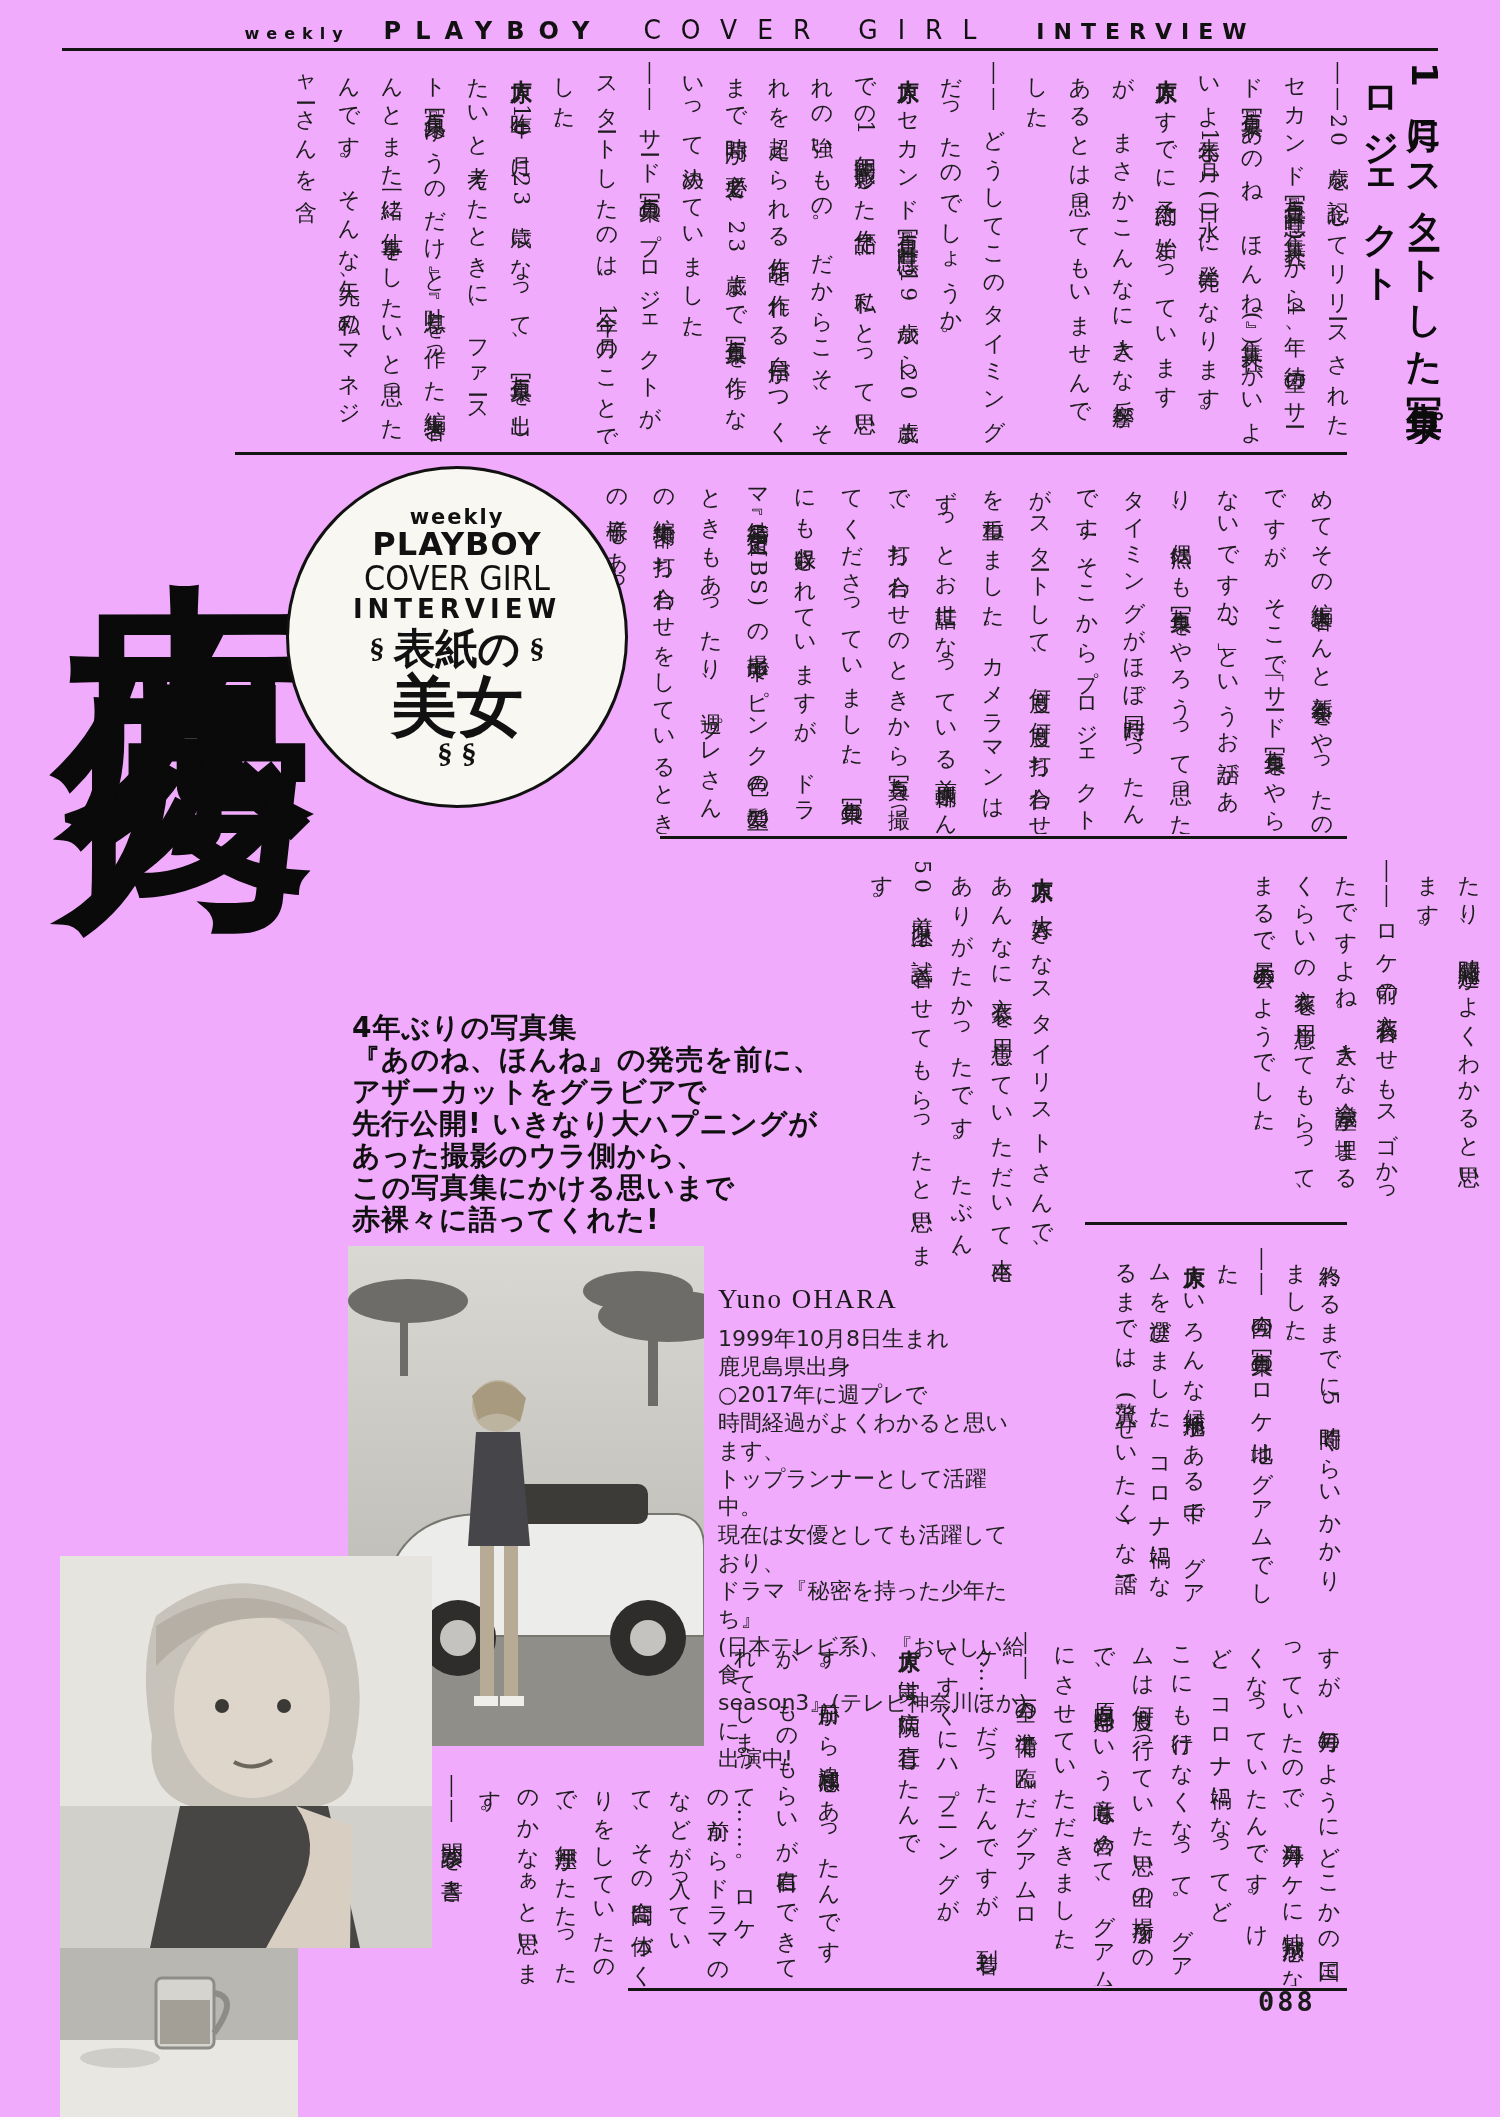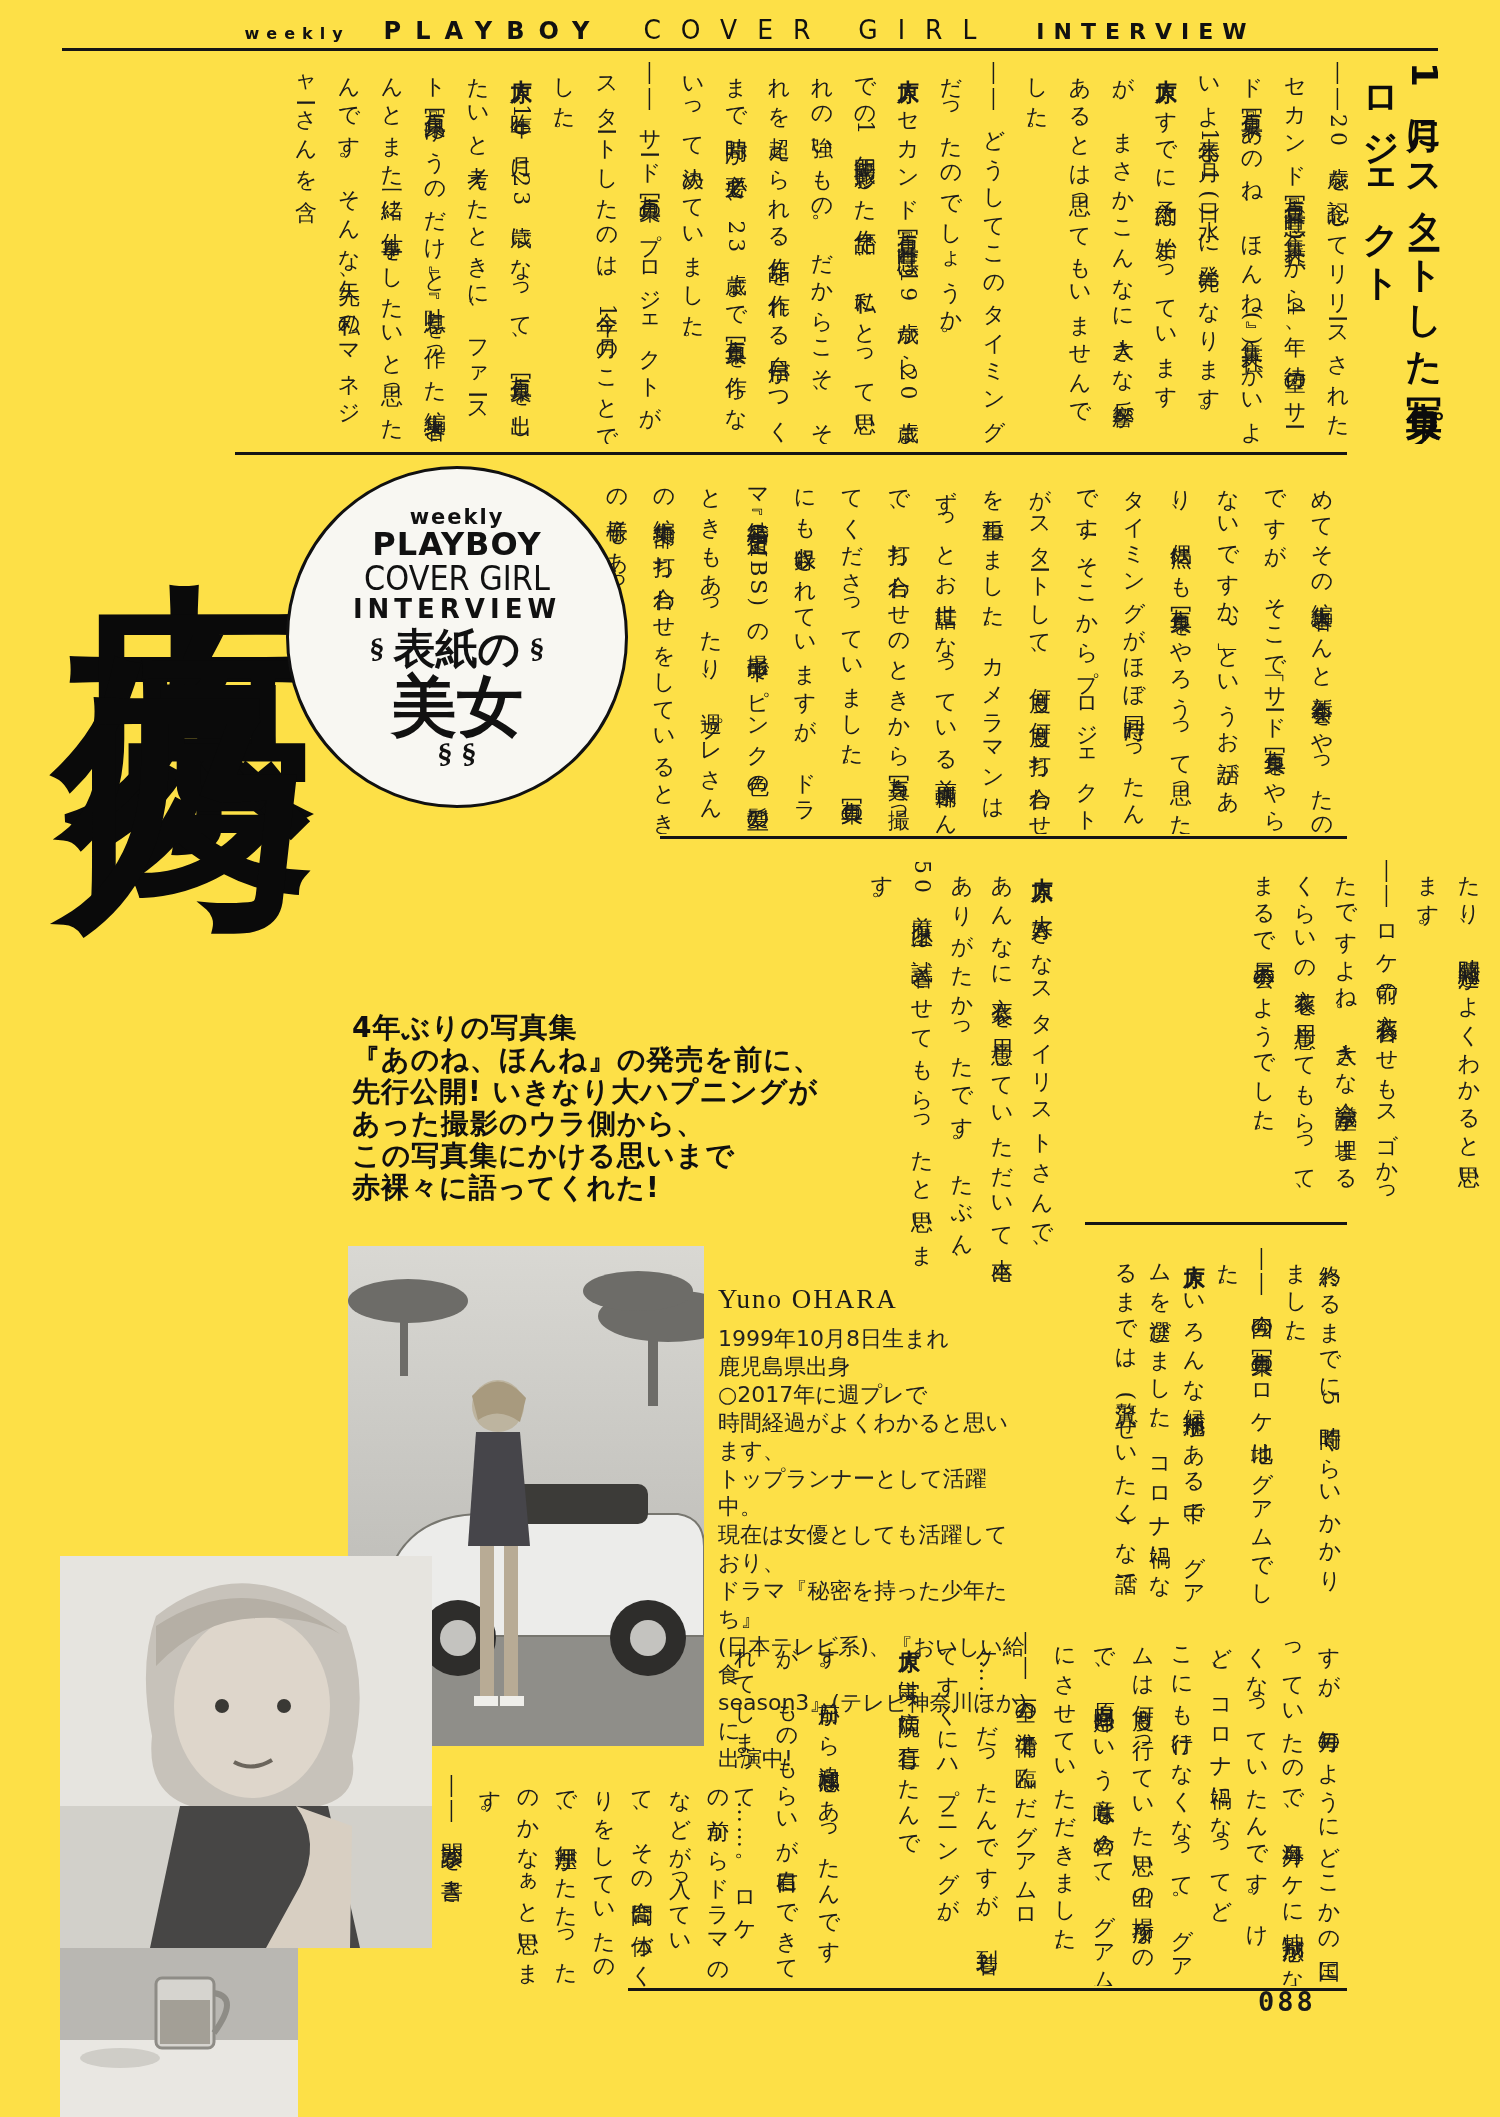--- a/index.html
+++ b/index.html
@@ -1,16 +1,16 @@
 <!DOCTYPE html>
 <html><head>
 <meta charset="utf-8">
 <style>
   html,body{margin:0;padding:0;background:#9a9a9a;}
-  .page{position:relative;width:1500px;height:2117px;margin:0 auto;background:#fde047;overflow:hidden;color:#1b1b1b;}
+  .page{position:relative;width:1500px;height:2117px;margin:0 auto;background:#f0abfc;overflow:hidden;color:#1b1b1b;}
 
   
   .mag-header{position:absolute;left:0;top:16px;width:100%;text-align:center;white-space:nowrap;color:#111;}
   .mag-header span{display:inline-block;font-family:"DejaVu Sans",sans-serif;}
   .hw-weekly{font-size:16px;font-weight:bold;letter-spacing:7px;margin-right:34px;}
   .hw-playboy{font-size:24px;font-weight:bold;letter-spacing:14px;margin-right:40px;}
   .hw-cover{font-size:25px;font-weight:400;letter-spacing:20px;margin-right:40px;transform:scaleY(1.05);}
   .hw-interview{font-size:22px;font-weight:bold;letter-spacing:9px;}
   .rule{position:absolute;background:#151515;height:3px;}
 
@@ -164,20 +164,21 @@
       <span class="orn">§</span>
       <span class="orn">§</span>
     </div>
   </div>
 
 
   <div class="lead">
 
   <div>4年ぶりの写真集</div>
       <div>『あのね、ほんね』の発売を前に、</div>
+      <div>アザーカットをグラビアで</div>
       <div>先行公開! いきなり大ハプニングが</div>
       <div>あった撮影のウラ側から、</div>
       <div>この写真集にかける思いまで</div>
       <div>赤裸々に語ってくれた!</div>
     </div>
 
   <div class="photo ph-car">
     <svg width="356" height="500" viewBox="0 0 356 500" xmlns="http://www.w3.org/2000/svg">
       <defs>
         <linearGradient id="sky" x1="0" y1="0" x2="0" y2="1">

